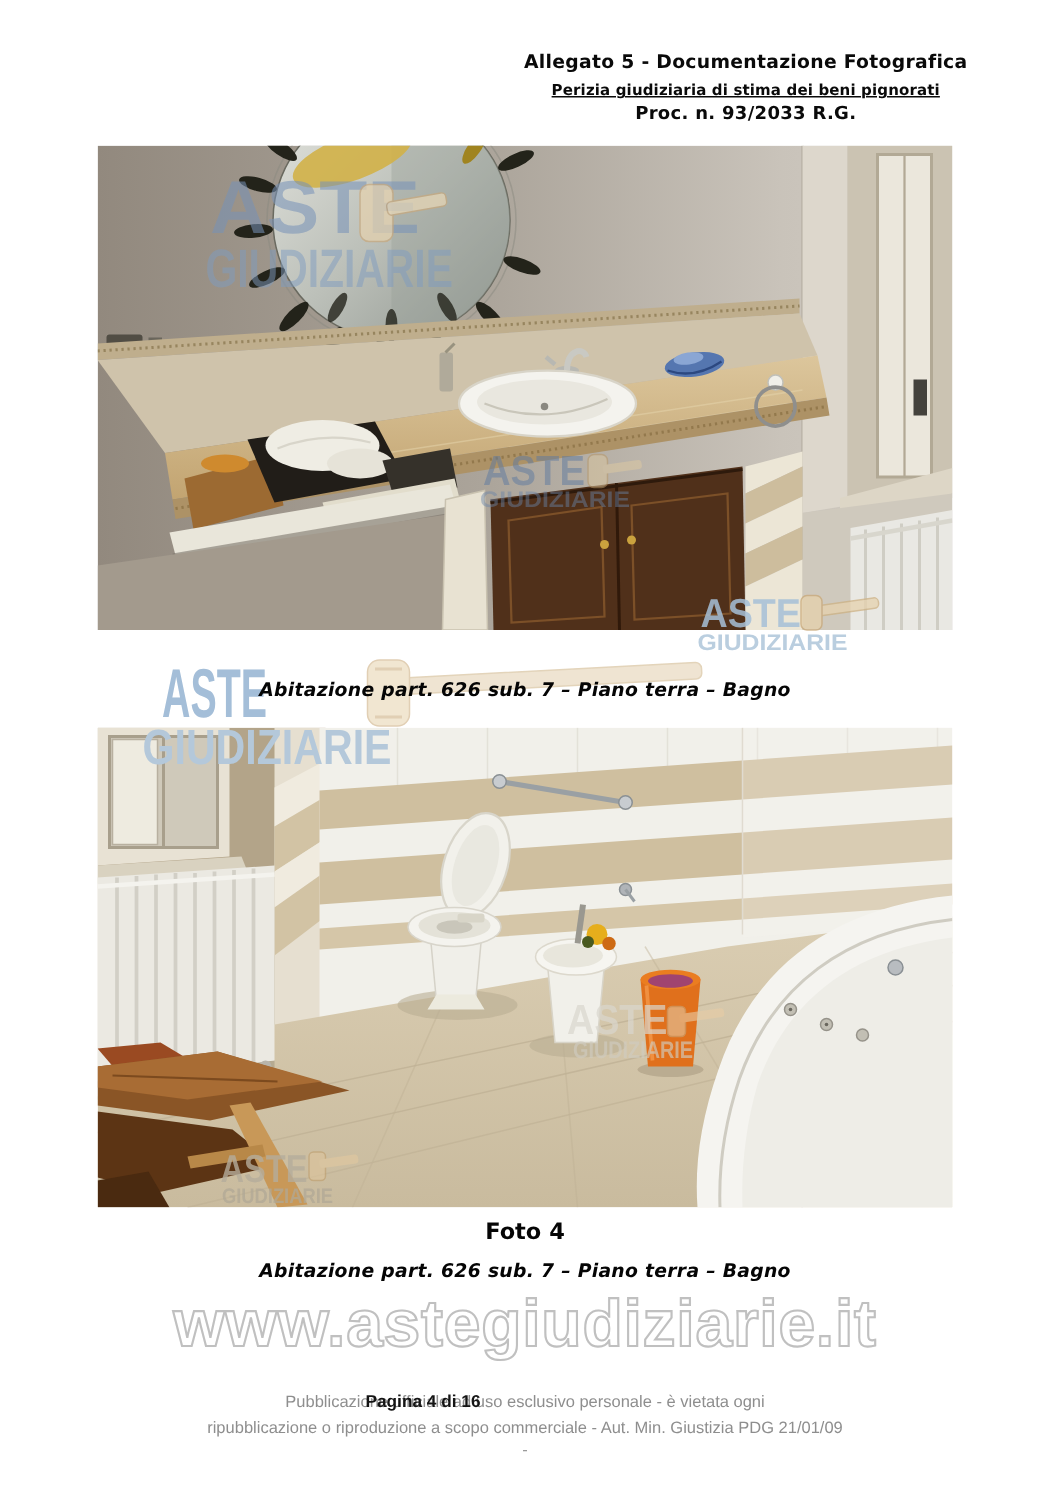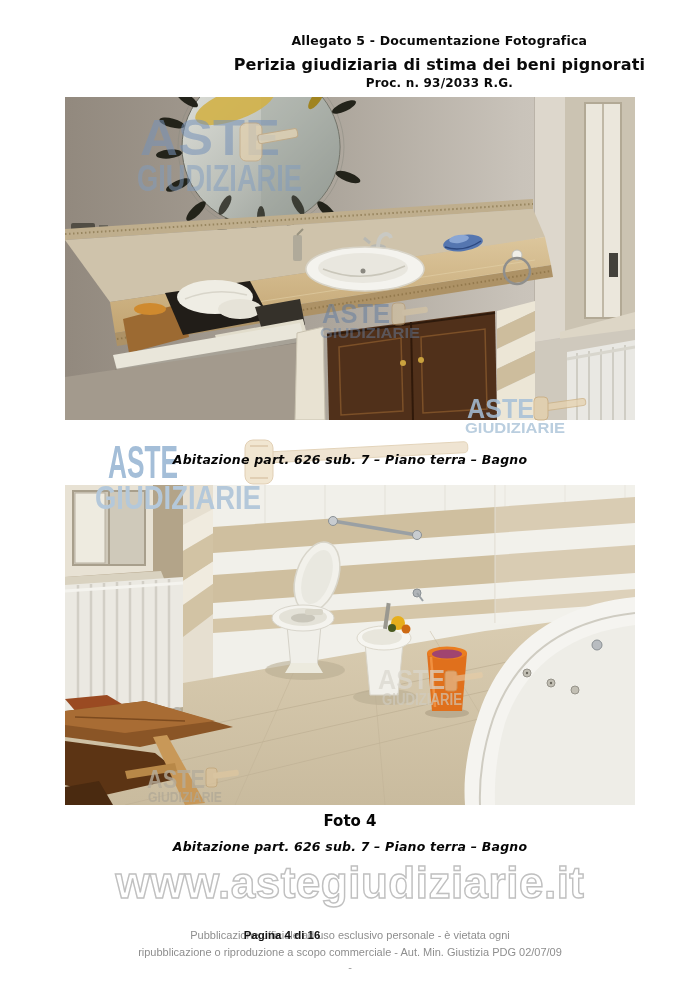--- a/index.html
+++ b/index.html
@@ -2,21 +2,21 @@
 <html><head>
 <meta charset="utf-8">
 <style>
   html,body{margin:0;padding:0;background:#ffffff;}
   #page{position:relative;width:700px;height:990px;background:#ffffff;overflow:hidden;
         font-family:"Liberation Sans",sans-serif;}
   
   .header{position:absolute;top:33px;right:55px;text-align:center;color:#0a0a0a;
           font-family:"DejaVu Sans",sans-serif;font-weight:bold;}
   .h-line1{font-size:12.5px;margin-bottom:7px;letter-spacing:.2px;}
-  .h-line2{font-size:16px;letter-spacing:.1px;}
+  .h-line2{font-size:10px;letter-spacing:.1px;text-decoration:underline;}
   .h-line3{font-size:12px;margin-top:2px;letter-spacing:.2px;}
   
   .photo{position:absolute;left:65px;width:570px;overflow:hidden;z-index:1;}
   .photo1{top:97px;height:323px;}
   .photo2{top:485px;height:320px;}
   .photo svg{display:block;}
   
   .cap{position:absolute;left:0;width:700px;text-align:center;color:#050505;z-index:4;
        font-family:"DejaVu Sans",sans-serif;font-weight:bold;}
   .cap-title{font-size:15px;}
@@ -398,16 +398,16 @@
     </svg>
   </div>
 
   <div class="cap cap-title" id="cap2-title">Foto 4</div>
   <div class="cap cap-text" id="cap2-text">Abitazione part. 626 sub. 7 – Piano terra – Bagno</div>
 
   <div class="url-wm">www.astegiudiziarie.it</div>
 
   <div class="footer-line" id="footer-1">Pubblicazione ufficiale ad uso esclusivo personale - è vietata ogni</div>
   <div class="page-indicator">Pagina 4 di 16</div>
-  <div class="footer-line" id="footer-2">ripubblicazione o riproduzione a scopo commerciale - Aut. Min. Giustizia PDG 02/07/09</div>
+  <div class="footer-line" id="footer-2">ripubblicazione o riproduzione a scopo commerciale - Aut. Min. Giustizia PDG 21/01/09</div>
   <div class="footer-dash">-</div>
 
 </div>
 
 </body></html>

